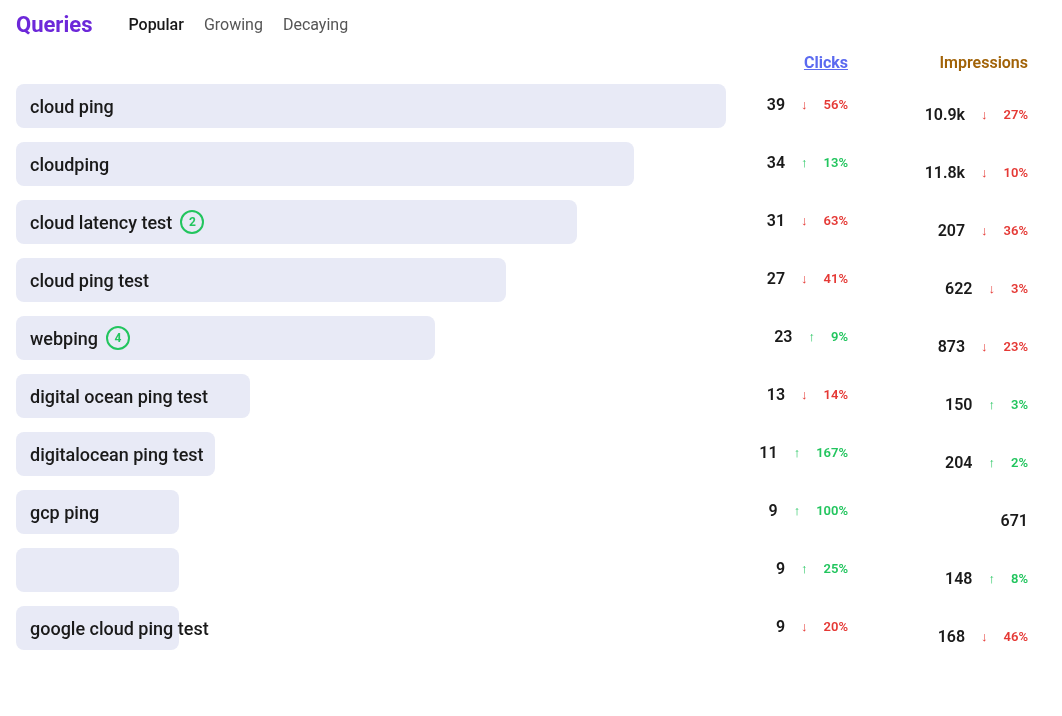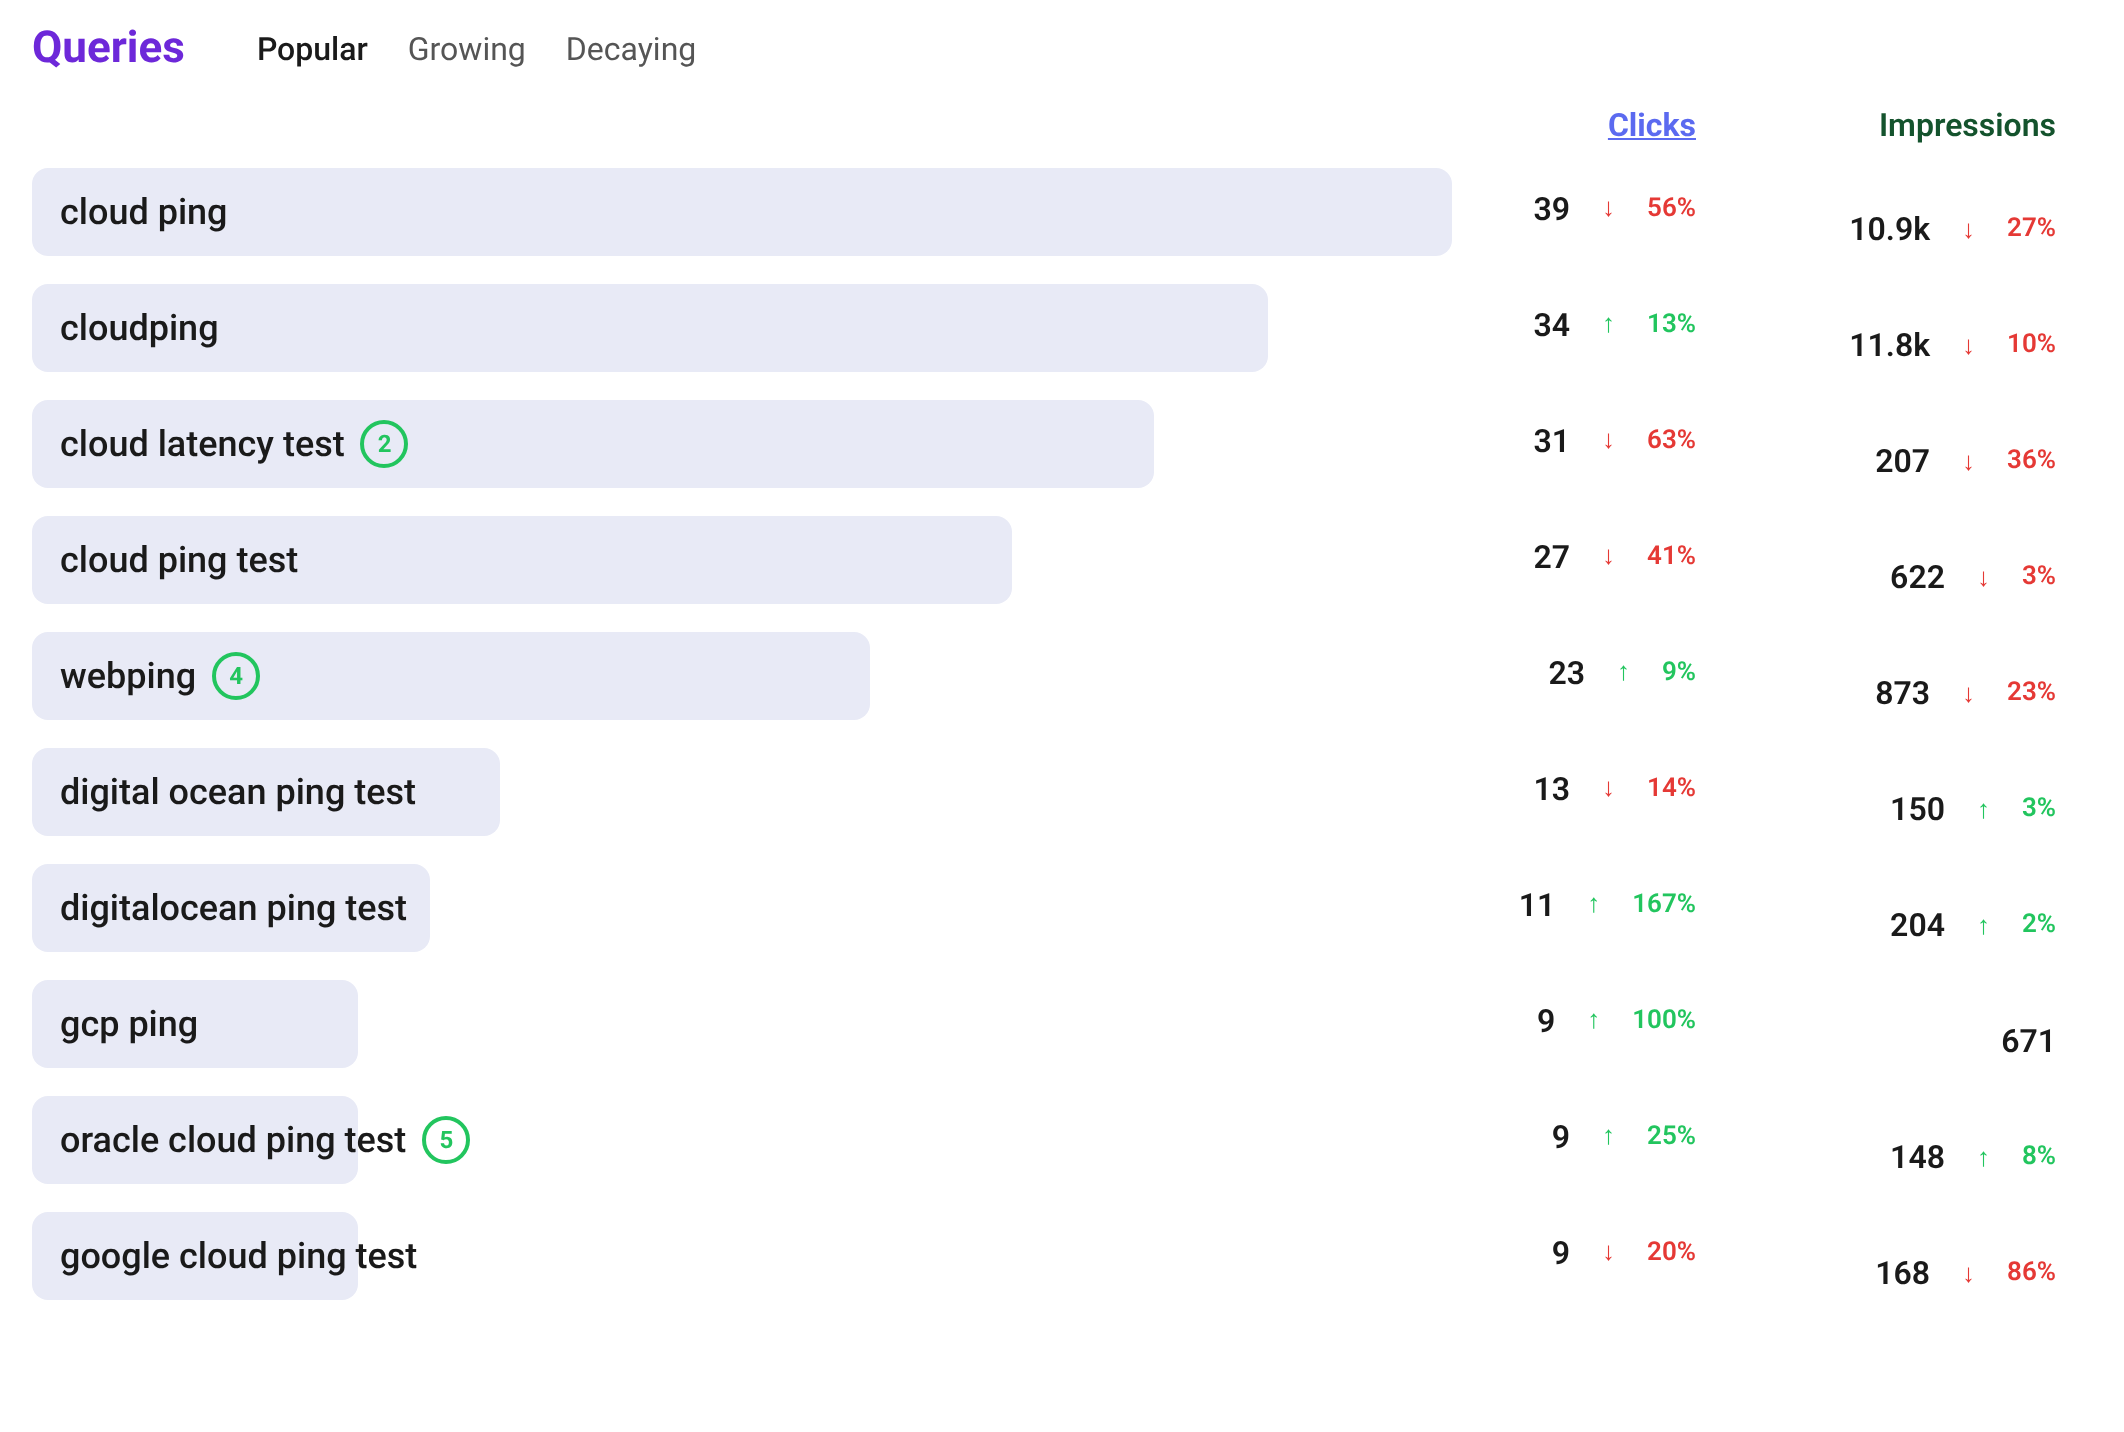--- a/index.html
+++ b/index.html
@@ -81,21 +81,21 @@
       text-decoration: underline;
       cursor: pointer;
       padding-right: 8px;
     }
 
     .col-impressions-header {
       width: 180px;
       text-align: right;
       font-size: 16px;
       font-weight: 600;
-      color: #14532d;
+      color: #a16207;
       padding-right: 8px;
     }
 
     .table-body {
       display: flex;
       flex-direction: column;
       gap: 2px;
     }
 
     .table-row {
@@ -385,24 +385,20 @@
               <span class="delta delta-up">100%</span>
             </div>
             <div class="metric-impressions">
               <span class="metric-value">671</span>
             </div>
           </div>
         </div>
         <div class="table-row">
           <div class="row-query">
             <div class="row-bar" style="width: 23%;"></div>
-            <div class="row-query-text">
-              <span>oracle cloud ping test</span>
-              <span class="badge">5</span>
-            </div>
           </div>
           <div class="row-metrics">
             <div class="metric-clicks">
               <span class="metric-value">9</span>
               <span class="arrow-up delta delta-up"></span>
               <span class="delta delta-up">25%</span>
             </div>
             <div class="metric-impressions">
               <span class="metric-value">148</span>
               <span class="arrow-up delta delta-up"></span>
@@ -419,19 +415,19 @@
           </div>
           <div class="row-metrics">
             <div class="metric-clicks">
               <span class="metric-value">9</span>
               <span class="arrow-down delta delta-down"></span>
               <span class="delta delta-down">20%</span>
             </div>
             <div class="metric-impressions">
               <span class="metric-value">168</span>
               <span class="arrow-down delta delta-down"></span>
-              <span class="delta delta-down">86%</span>
+              <span class="delta delta-down">46%</span>
             </div>
           </div>
         </div>
       </div>
   </div>
 </div>
 
 </body></html>

